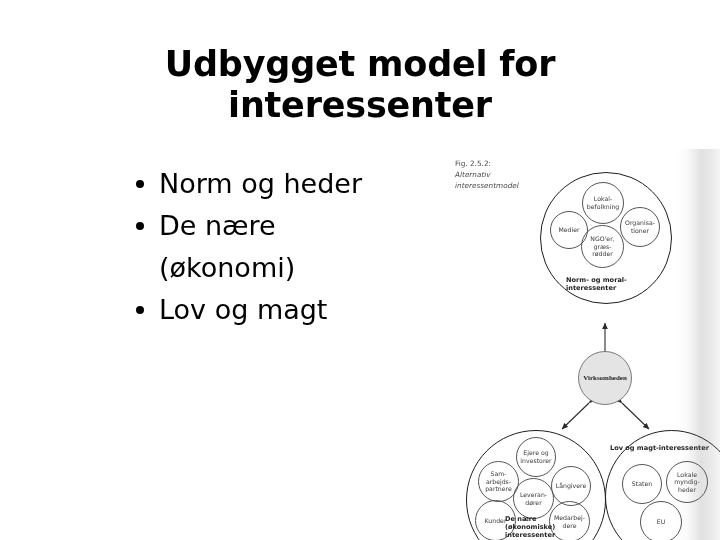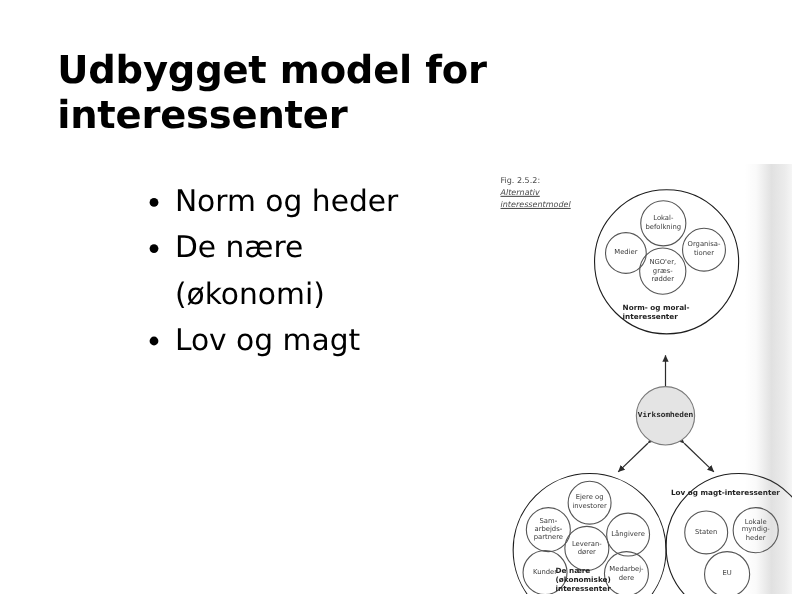--- a/index.html
+++ b/index.html
@@ -18,24 +18,24 @@
   
   #slide {
     position: absolute;
     inset: 0;
     background: #ffffff;
   }
 
   
   #slide-title {
     position: absolute;
-    left: 52px;
+    left: 40px;
     top: 44px;
     width: 640px;
-    text-align: left;
+    text-align: center;
     font-family: "DejaVu Sans", sans-serif;
     font-weight: bold;
     font-size: 35px;
     line-height: 1.16;
     color: #000000;
     letter-spacing: -0.2px;
   }
 
   
   #bullet-list {
@@ -109,21 +109,21 @@
     position: absolute;
     left: 5px;
     top: 9px;
     width: 78px;
     font-size: 7.3px;
     line-height: 11px;
     color: #4c4c4c;
     font-family: "DejaVu Sans", sans-serif;
   }
   #fig-caption .cap-line { display: block; white-space: nowrap; }
-  #fig-caption .cap-ital { font-style: italic; text-decoration: underline; }
+  #fig-caption .cap-ital { font-style: italic; }
 
   
   .group-circle {
     position: absolute;
     border: 1.4px solid #1d1d1d;
     border-radius: 50%;
     box-sizing: border-box;
     background: transparent;
   }
   .node-circle {
@@ -157,21 +157,21 @@
     border: 1px solid #7a7a7a;
     border-radius: 50%;
     box-sizing: border-box;
     background: #e4e4e4;
     display: flex;
     align-items: center;
     justify-content: center;
     font-size: 7px;
     font-weight: bold;
     color: #222222;
-    font-family: Liberation Mono, monospace;
+    font-family: Liberation Serif, serif;
   }
 
   
   #arrow-layer {
     position: absolute;
     left: 0; top: 0;
     width: 285px; height: 391px;
     pointer-events: none;
   }
 </style>

